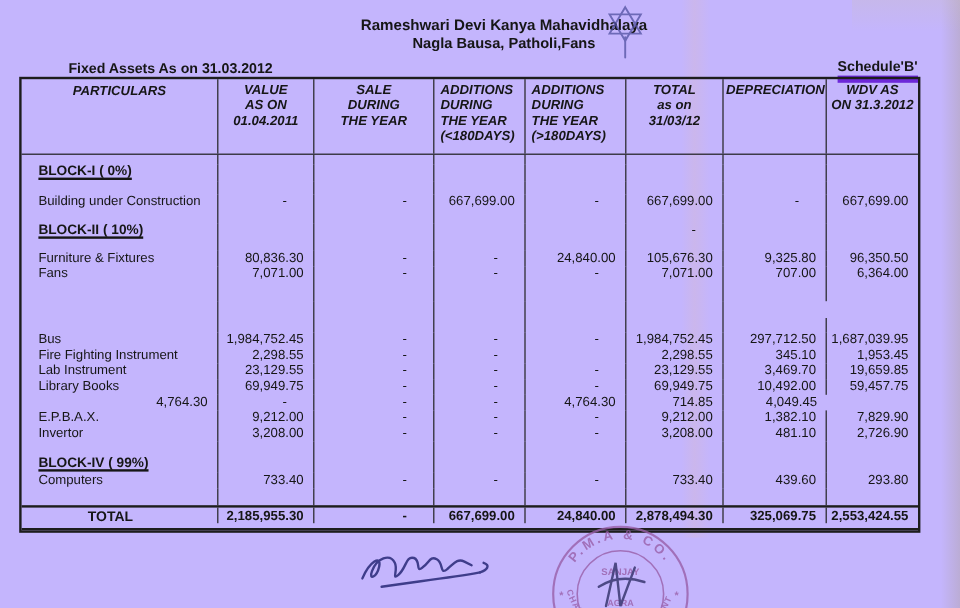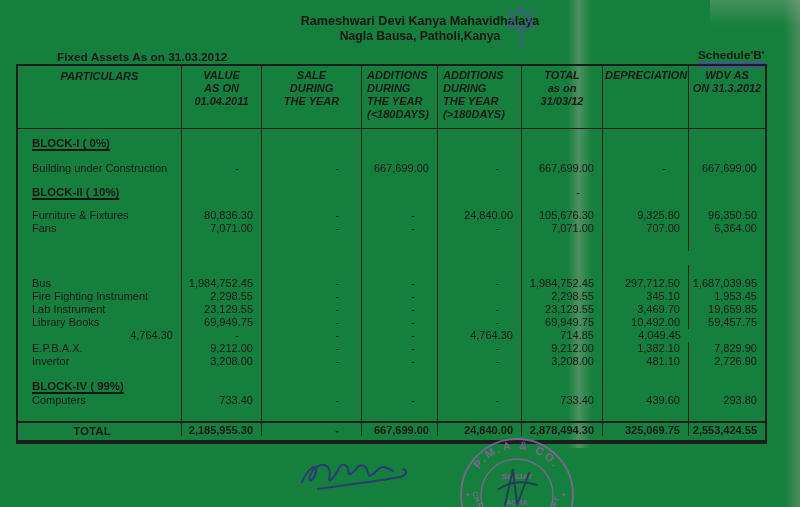--- a/index.html
+++ b/index.html
@@ -1,35 +1,35 @@
 <!DOCTYPE html>
 <html><head>
 <meta charset="utf-8">
 <style>
   html,body{margin:0;padding:0;background:#e8e6e2;}
   .page{
     position:relative;width:800px;height:507px;margin:0 auto;
-    background:#15803d;overflow:hidden;
+    background:#c4b5fd;overflow:hidden;
     font-family:"Liberation Sans",sans-serif;color:#161616;
   }
   
   .fold-streak{position:absolute;left:568px;top:0;width:24px;height:448px;
     background:linear-gradient(90deg,rgba(226,196,202,0) 0%,rgba(221,186,194,.28) 45%,rgba(226,196,202,0) 100%);}
   .edge-shadow{position:absolute;right:0;top:0;width:16px;height:507px;
     background:linear-gradient(90deg,rgba(190,178,168,0) 0%,rgba(172,158,148,.38) 100%);}
   .corner-shade{position:absolute;right:0;top:0;width:90px;height:26px;
     background:linear-gradient(180deg,rgba(205,192,182,.25),rgba(205,192,182,0));}
 
   .title-wrap{position:absolute;left:95px;top:14px;width:650px;text-align:center;line-height:15px;}
   .title-1{font-size:12.6px;font-weight:bold;}
   .title-2{font-size:12.2px;font-weight:bold;}
 
   .caption-left{position:absolute;left:57px;top:50px;font-size:11.8px;font-weight:bold;}
   .caption-right{position:absolute;left:698px;top:48px;font-size:11.8px;font-weight:bold;
-    border-bottom:4px solid #6d28d9;padding-bottom:1px;}
+    border-bottom:6px solid #6d28d9;padding-bottom:1px;}
 
   .asset-table{position:absolute;left:16px;top:64px;width:747px;border:2px solid #1d1d1d;box-sizing:content-box;background:transparent;}
   .trow{display:grid;grid-template-columns:164px 80px 100px 76px 84px 81px 86px 76px;}
   .tcell{border-right:1.5px solid #222;box-sizing:border-box;overflow:hidden;
     font-size:11px;line-height:13px;text-align:right;padding-right:8px;white-space:nowrap;}
   .tcell:last-child{border-right:none;}
   .c0{text-align:left;padding-left:14px;padding-right:15px;}
   .dash{padding-right:22px;}
 
   .thead{border-bottom:1.8px solid #1d1d1d;font-style:italic;}
@@ -56,21 +56,21 @@
 <body>
 
 <div class="page">
 
   <div class="fold-streak"></div>
   <div class="edge-shadow"></div>
   <div class="corner-shade"></div>
 
   <div class="title-wrap">
     <div class="title-1">Rameshwari Devi Kanya Mahavidhalaya</div>
-    <div class="title-2">Nagla Bausa, Patholi,Kanya</div>
+    <div class="title-2">Nagla Bausa, Patholi,Fans</div>
   </div>
 
   <svg class="doodle-svg" width="36" height="48" viewBox="0 0 36 48">
     <path d="M18 4 L31 26 L5 26 Z" fill="none" stroke="#5050a0" stroke-width="1.6"></path>
     <path d="M18 32 L5 10 L31 10 Z" fill="none" stroke="#5050a0" stroke-width="1.6"></path>
     <path d="M18 29 L18 46" fill="none" stroke="#5050a0" stroke-width="1.6" stroke-linecap="round"></path>
   </svg>
 
   <div class="caption-left">Fixed Assets As on 31.03.2012</div>
   <div class="caption-right">Schedule'B'</div>

